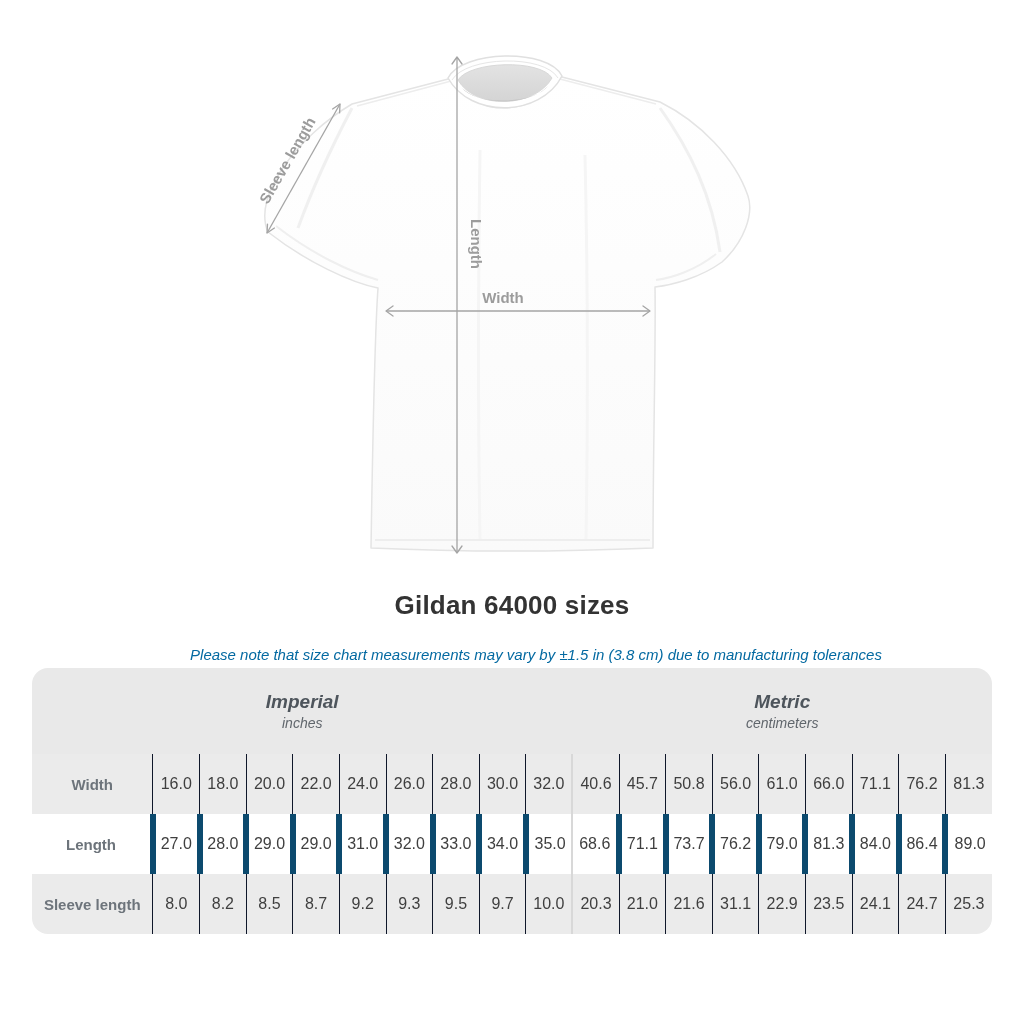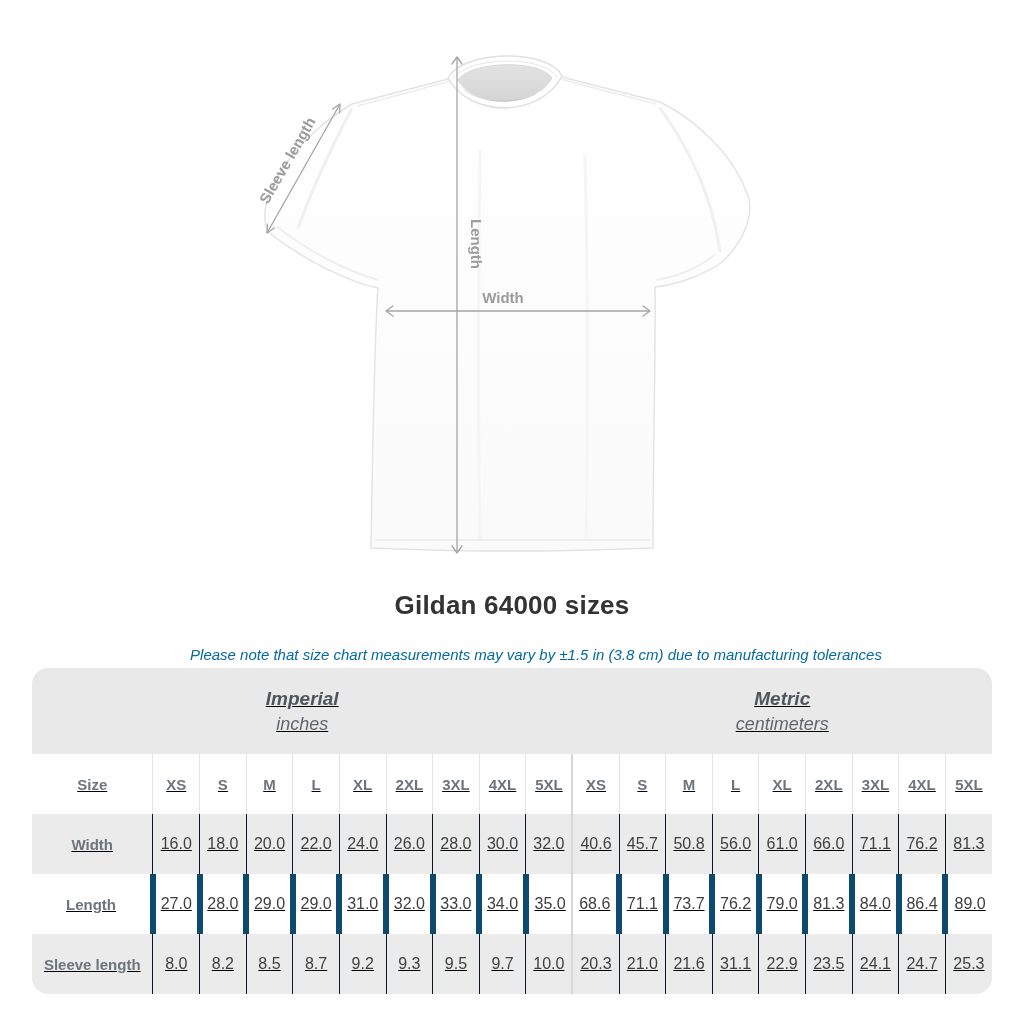--- a/index.html
+++ b/index.html
@@ -5,27 +5,27 @@
   html,body{margin:0;padding:0;background:#ffffff;}
   .page{position:relative;width:1024px;height:1024px;background:#ffffff;
         font-family:"Liberation Sans",sans-serif;overflow:hidden;}
   .diagram{position:absolute;top:0;left:0;}
   .page-title{position:absolute;top:590px;left:0;width:100%;text-align:center;
         font-size:26px;font-weight:700;color:#333333;margin:0;letter-spacing:.2px;}
   .size-note{position:absolute;top:634px;left:12px;width:100%;text-align:center;
         font-size:15px;font-style:italic;color:#0369a1;margin:12px;}
   .table-card{position:absolute;top:668px;left:32px;width:960px;
         border-radius:16px;overflow:hidden;}
-  table{width:100%;border-collapse:collapse;table-layout:fixed;text-decoration:underline;}
+  table{width:100%;border-collapse:collapse;table-layout:fixed;}
   col.c-label{width:12.6%;}
   col.c-size{width:4.8555%;}
   th,td{padding:0;text-align:center;vertical-align:middle;}
   .units-row th{height:86px;background:#e9e9e9;}
   .unit-name{font-size:19px;font-weight:700;font-style:italic;color:#4e555c;line-height:1.35;}
-  .unit-sub{font-size:18px;font-weight:400;font-style:italic;color:#60666c;line-height:1.35;}
+  .unit-sub{font-size:14px;font-weight:400;font-style:italic;color:#60666c;line-height:1.35;}
   .sizes-row th{height:60px;background:#ffffff;font-size:15px;font-weight:700;color:#6d747b;}
   .sizes-row th + th{border-left:1px solid #e4e4e4;}
   tbody th{height:60px;font-size:15px;font-weight:700;color:#6d747b;}
   tbody td{height:60px;font-size:16px;font-weight:400;color:#3f3f3f;}
   tr.row-light th,tr.row-light td{background:#ffffff;}
   tr.row-gray th,tr.row-gray td{background:#ebebeb;}
   tr.row-light td{border-left:6px solid #0c4a6e;}
   tr.row-gray td{border-left:1px solid #0f172a;}
   th.metric-start,td.metric-start{border-left:2px solid #d8d8d8 !important;}
   .mlabel{fill:#9c9c9c;font-family:"Liberation Sans",sans-serif;font-size:15px;font-weight:700;}
@@ -131,41 +131,20 @@
       <thead>
         <tr class="units-row">
           <th colspan="10">
             <div class="unit-name">Imperial</div>
             <div class="unit-sub">inches</div>
           </th>
           <th colspan="9">
             <div class="unit-name">Metric</div>
             <div class="unit-sub">centimeters</div>
           </th>
-        </tr>
-        <tr class="sizes-row">
-          <th>Size</th>
-          <th>XS</th>
-          <th>S</th>
-          <th>M</th>
-          <th>L</th>
-          <th>XL</th>
-          <th>2XL</th>
-          <th>3XL</th>
-          <th>4XL</th>
-          <th>5XL</th>
-          <th class="metric-start">XS</th>
-          <th>S</th>
-          <th>M</th>
-          <th>L</th>
-          <th>XL</th>
-          <th>2XL</th>
-          <th>3XL</th>
-          <th>4XL</th>
-          <th>5XL</th>
         </tr>
       </thead>
       <tbody>
         <tr class="row-gray">
           <th>Width</th>
           <td>16.0</td>
           <td>18.0</td>
           <td>20.0</td>
           <td>22.0</td>
           <td>24.0</td>

